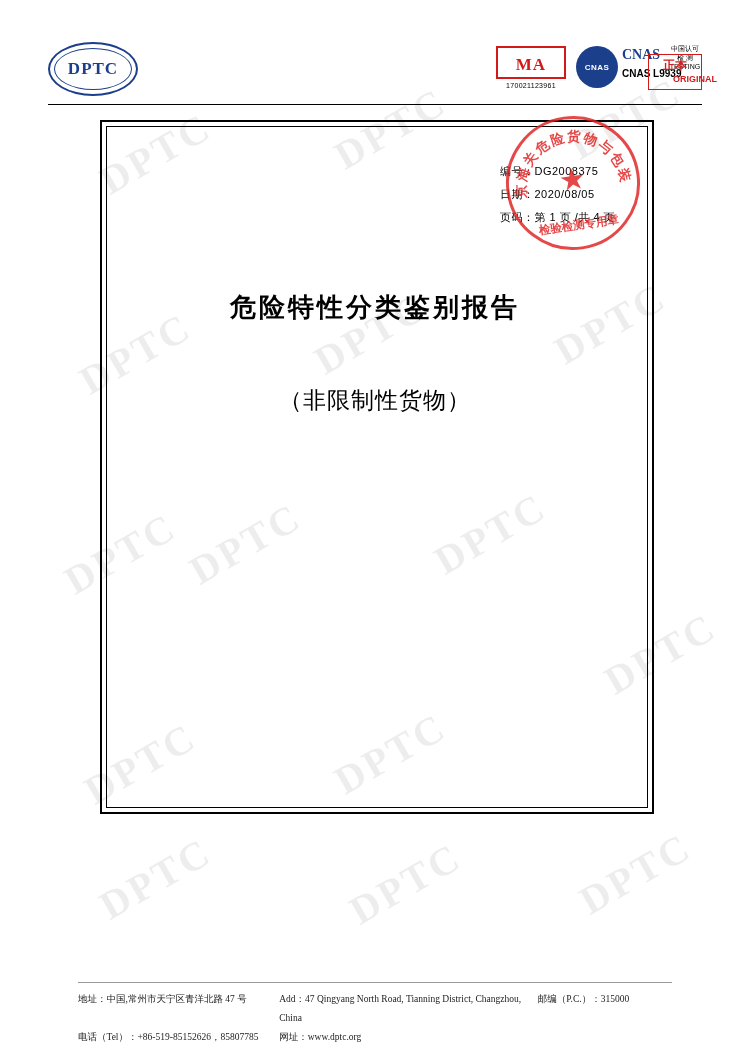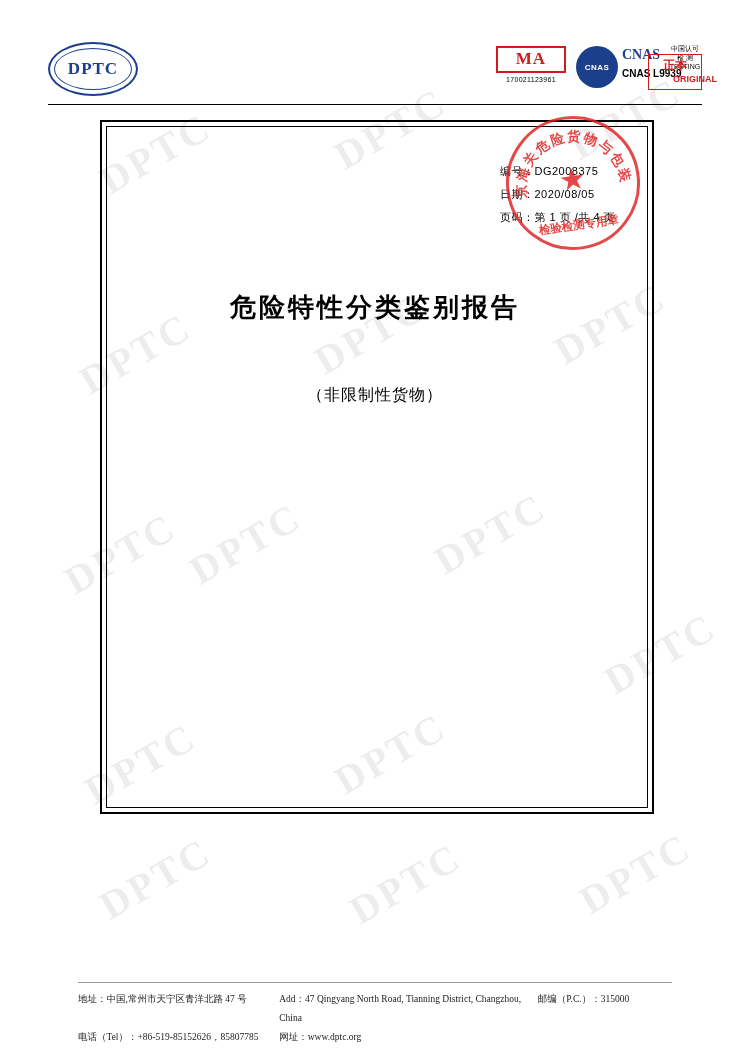--- a/index.html
+++ b/index.html
@@ -90,21 +90,21 @@
     top: 6px;
     width: 70px;
     text-align: center;
   }
   .cma-box {
     border: 2px solid #d21a1a;
     color: #d21a1a;
     font-weight: bold;
     font-size: 17px;
     letter-spacing: 1px;
-    padding: 1px 0 2px 0;
+    padding: 7px 0 2px 0;
     font-family: "Liberation Serif", serif;
   }
   .cma-num {
     font-size: 7px;
     letter-spacing: 0.3px;
     margin-top: 3px;
     color: #000;
   }
 
   
@@ -258,21 +258,21 @@
     font-size: 26px;
     font-weight: bold;
     letter-spacing: 3px;
   }
   .doc-sub {
     position: absolute;
     top: 385px;
     left: 0;
     width: 100%;
     text-align: center;
-    font-size: 16px;
+    font-size: 23px;
     letter-spacing: 1px;
   }
 
   .fields {
     position: absolute;
     left: 162px;
     top: 592px;
     font-size: 15.5px;
     font-weight: bold;
     letter-spacing: 0.8px;

